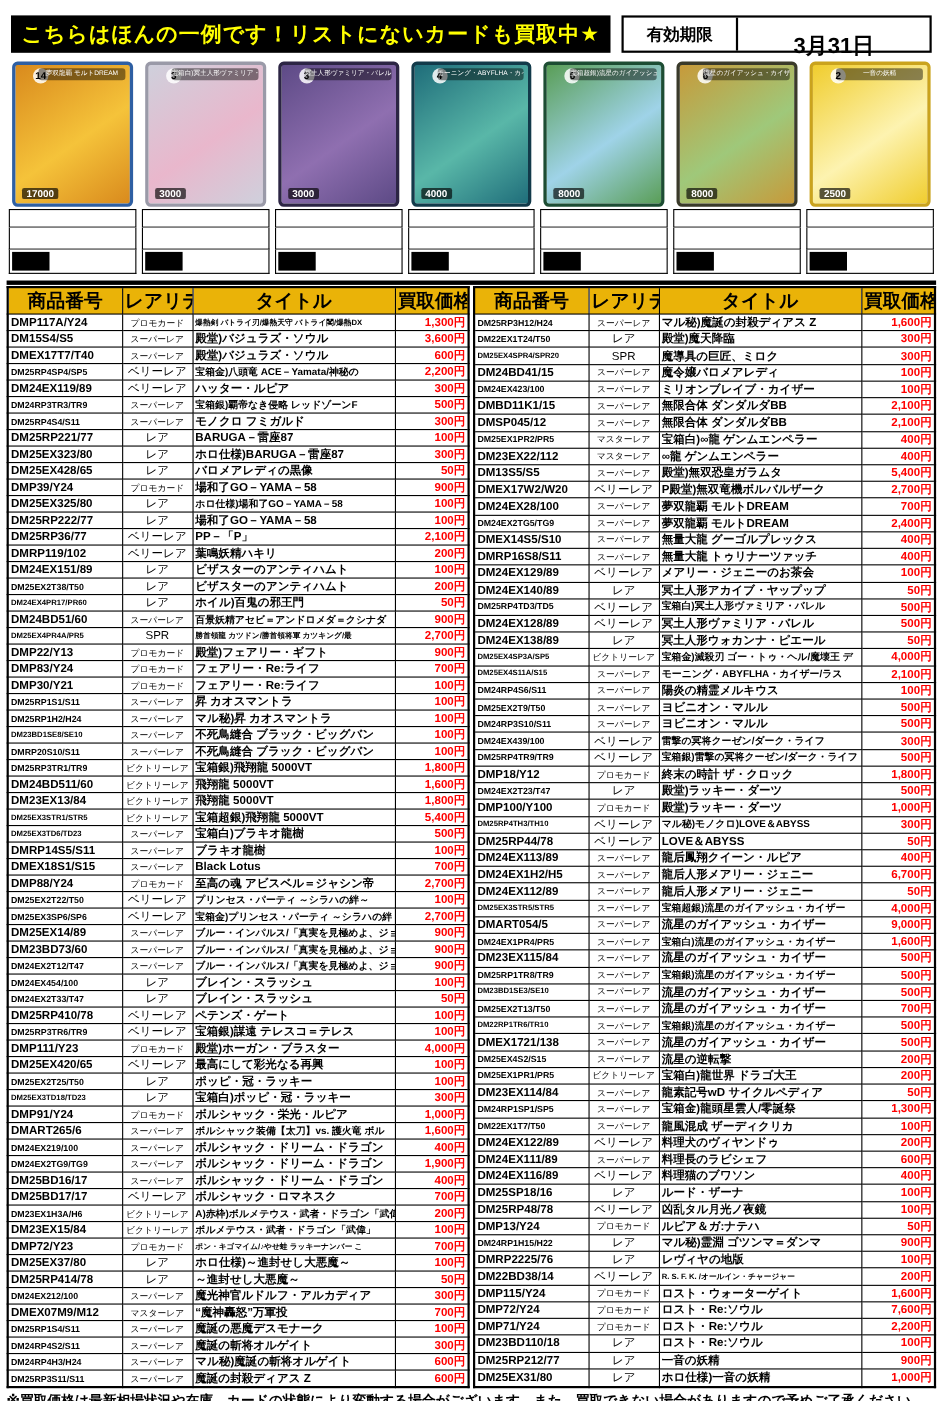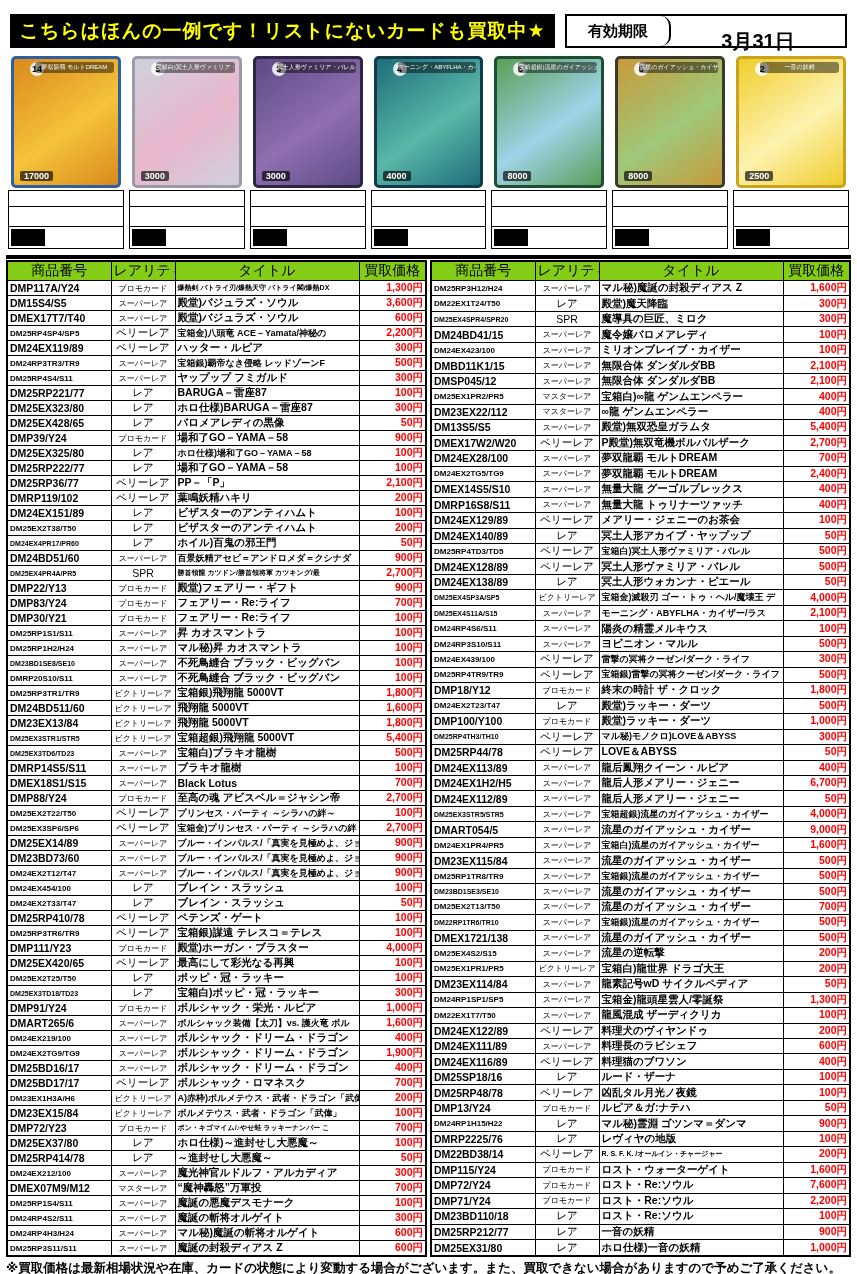--- a/index.html
+++ b/index.html
@@ -10,21 +10,21 @@
     color:#000; position: relative; overflow: hidden;
   }
   .page { width: 857px; height: 1274px; padding: 14px 6px 0 6px; }
 
   
   .top-row { display:flex; gap:10px; align-items:stretch; height:34px; margin:0 4px 8px 4px; }
   .banner { flex:1; background:#000; color:#ffff00; display:flex; align-items:center; justify-content:center;
             font-size:19px; font-weight:bold; letter-spacing:1px; }
   .expiry { display:flex; width:282px; border:2px solid #000; }
   .expiry-label { width:104px; border-right:2px solid #000; display:flex; align-items:center; justify-content:center;
-                  font-size:15px; font-weight:bold;border-radius:10px; }
+                  font-size:15px; font-weight:bold; }
   .expiry-date { flex:1; display:flex; align-items:center; justify-content:center; font-size:20px; font-weight:bold;margin-top:21px; }
 
   
   .cards { display:flex; gap:5px; padding:0 2px; margin-bottom:6px; }
   .card { flex:1; display:flex; flex-direction:column; }
   .card-art { height:132px; border-radius:5px; border:3px solid #222; position:relative; overflow:hidden; margin:0 3px 2px 3px; }
   .card-art .cost { position:absolute; top:3px; left:16px; width:14px; height:14px; border-radius:50%;
                     background:rgba(255,255,255,.85); color:#000; font-size:9px; font-weight:bold;
                     display:flex; align-items:center; justify-content:center; }
   .card-art .titlebar { position:absolute; top:3px; left:21px; right:4px; height:11px; border-radius:3px;
@@ -41,21 +41,21 @@
   .buy-badge { background:#000; color:#fff; font-size:11px; font-weight:bold; display:flex; align-items:center;
                justify-content:center; width:34px; margin:2px; letter-spacing:1px; }
   .card-price { flex:1; color:#ff0000; font-size:15px; font-weight:bold; display:flex; align-items:center;
                 justify-content:center; }
 
   
   .tables { display:flex; gap:3px; border-top:4px solid #000; padding-top:1px; }
   table.buylist { border-collapse:collapse; table-layout:fixed; width:423px; border:2px solid #000; }
   table.buylist th, table.buylist td { border:1px solid #000; height:14.8px; padding:0 2px;
       white-space:nowrap; overflow:hidden; font-size:10.5px; }
-  table.buylist th { font-size:14px; font-weight:normal; text-align:center; background:#84cc16; }
+  table.buylist th { font-size:17px; font-weight:bold; text-align:center; background:#eab308; }
   col.c-code { width:104px; } col.c-rar { width:64px; } col.c-title { width:184px; } col.c-price { width:67px; }
   td.code { text-align:left; font-weight:bold; }
   td.rar  { text-align:center; }
   td.title{ text-align:left; font-weight:bold; }
   td.price{ text-align:right; color:#ff0000; font-weight:bold; }
   .fs9 { font-size:9px !important; } .fs8 { font-size:8px !important; } .fs7 { font-size:7px !important; }
 
   
   .footnote { margin-top:3px; font-size:12.5px; font-weight:bold; letter-spacing:0px; }
 </style>
@@ -215,21 +215,21 @@
           </tr>
           <tr>
             <td class="code fs8">DM24RP3TR3/TR9</td>
             <td class="rar fs8">スーパーレア</td>
             <td class="title fs9">宝箱銀)覇帝なき侵略 レッドゾーンF</td>
             <td class="price">500円</td>
           </tr>
           <tr>
             <td class="code fs8">DM25RP4S4/S11</td>
             <td class="rar fs8">スーパーレア</td>
-            <td class="title ">ヤップップ フミガルド</td>
+            <td class="title ">モノクロ フミガルド</td>
             <td class="price">300円</td>
           </tr>
           <tr>
             <td class="code ">DM25RP221/77</td>
             <td class="rar ">レア</td>
             <td class="title ">BARUGA－雷座87</td>
             <td class="price">100円</td>
           </tr>
           <tr>
             <td class="code ">DM25EX323/80</td>
@@ -723,20 +723,26 @@
             <td class="title fs9">モーニング・ABYFLHA・カイザー/ラス</td>
             <td class="price">2,100円</td>
           </tr>
           <tr>
             <td class="code fs8">DM24RP4S6/S11</td>
             <td class="rar fs8">スーパーレア</td>
             <td class="title ">陽炎の精霊メルキウス</td>
             <td class="price">100円</td>
           </tr>
           <tr>
+            <td class="code fs8">DM25EX2T9/T50</td>
+            <td class="rar fs8">スーパーレア</td>
+            <td class="title ">ヨビニオン・マルル</td>
+            <td class="price">500円</td>
+          </tr>
+          <tr>
             <td class="code fs8">DM24RP3S10/S11</td>
             <td class="rar fs8">スーパーレア</td>
             <td class="title ">ヨビニオン・マルル</td>
             <td class="price">500円</td>
           </tr>
           <tr>
             <td class="code fs8">DM24EX439/100</td>
             <td class="rar ">ベリーレア</td>
             <td class="title fs9">雷撃の冥将クーゼン/ダーク・ライフ</td>
             <td class="price">300円</td>

